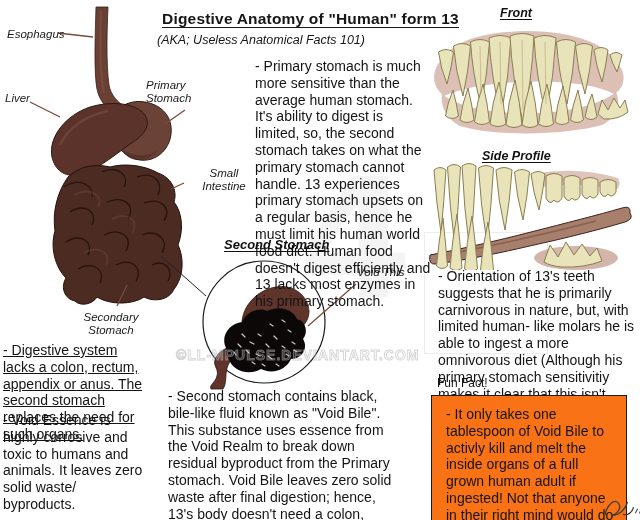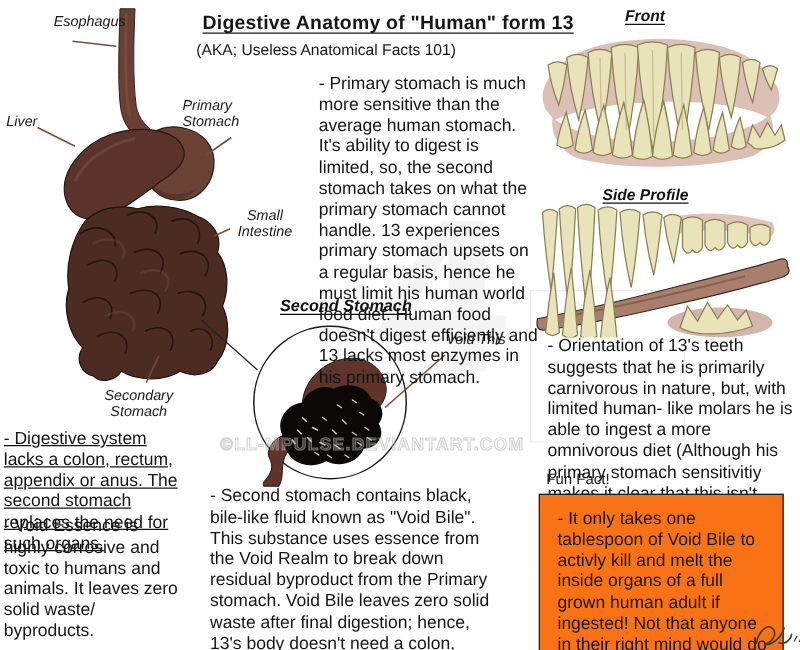--- a/index.html
+++ b/index.html
@@ -166,26 +166,26 @@
     <line x1="30" y1="102" x2="60" y2="117"></line>
     <line x1="185" y1="110" x2="165" y2="124"></line>
     <line x1="184" y1="183" x2="171" y2="189"></line>
     <line x1="127" y1="285" x2="117" y2="306"></line>
     <line x1="356" y1="284" x2="308" y2="326"></line>
   </g>
   <line x1="161" y1="256" x2="206" y2="296" stroke="#222" stroke-width="1"></line>
 </svg>
 
 <div class="abs title" style="left:162px;top:10px;">Digestive Anatomy of "Human" form 13</div>
-<div class="abs subtitle" style="left:157px;top:33px;">(AKA; Useless Anatomical Facts 101)</div>
-
-<div class="abs lbl" style="left:7px;top:12px;margin-left:36px;">Esophagus</div>
+<div class="abs subtitle" style="left:157px;top:33px;font-style:italic;">(AKA; Useless Anatomical Facts 101)</div>
+
+<div class="abs lbl" style="left:7px;top:28px;">Esophagus</div>
 <div class="abs lbl" style="left:5px;top:92px;">Liver</div>
 <div class="abs lbl" style="left:146px;top:79px;width:56px;">Primary Stomach</div>
-<div class="abs lbl" style="left:185px;top:167px;width:54px;text-align:center;">Small Intestine</div>
+<div class="abs lbl" style="left:197px;top:167px;width:54px;text-align:center;">Small Intestine</div>
 <div class="abs lbl" style="left:80px;top:311px;width:62px;text-align:center;">Secondary Stomach</div>
 <div class="abs lbl" style="left:357px;top:266px;">Void This</div>
 
 <div class="abs note" style="left:255px;top:58px;width:176px;">- Primary stomach is much more sensitive than the average human stomach. It's ability to digest is limited, so, the second stomach takes on what the primary stomach cannot handle. 13 experiences primary stomach upsets on a regular basis, hence he must limit his human world food diet. Human food doesn't digest efficiently and 13 lacks most enzymes in his primary stomach.</div>
 
 <div class="abs heading" style="left:224px;top:237px;">Second Stomach</div>
 
 <div class="abs note" style="left:3px;top:342px;width:142px;text-decoration:underline;">- Digestive system lacks a colon, rectum, appendix or anus. The second stomach replaces the need for such organs.</div>
 <div class="abs note" style="left:3px;top:412px;width:142px;">- Void Essence is highly corrosive and toxic to humans and animals. It leaves zero solid waste/ byproducts.</div>
 

